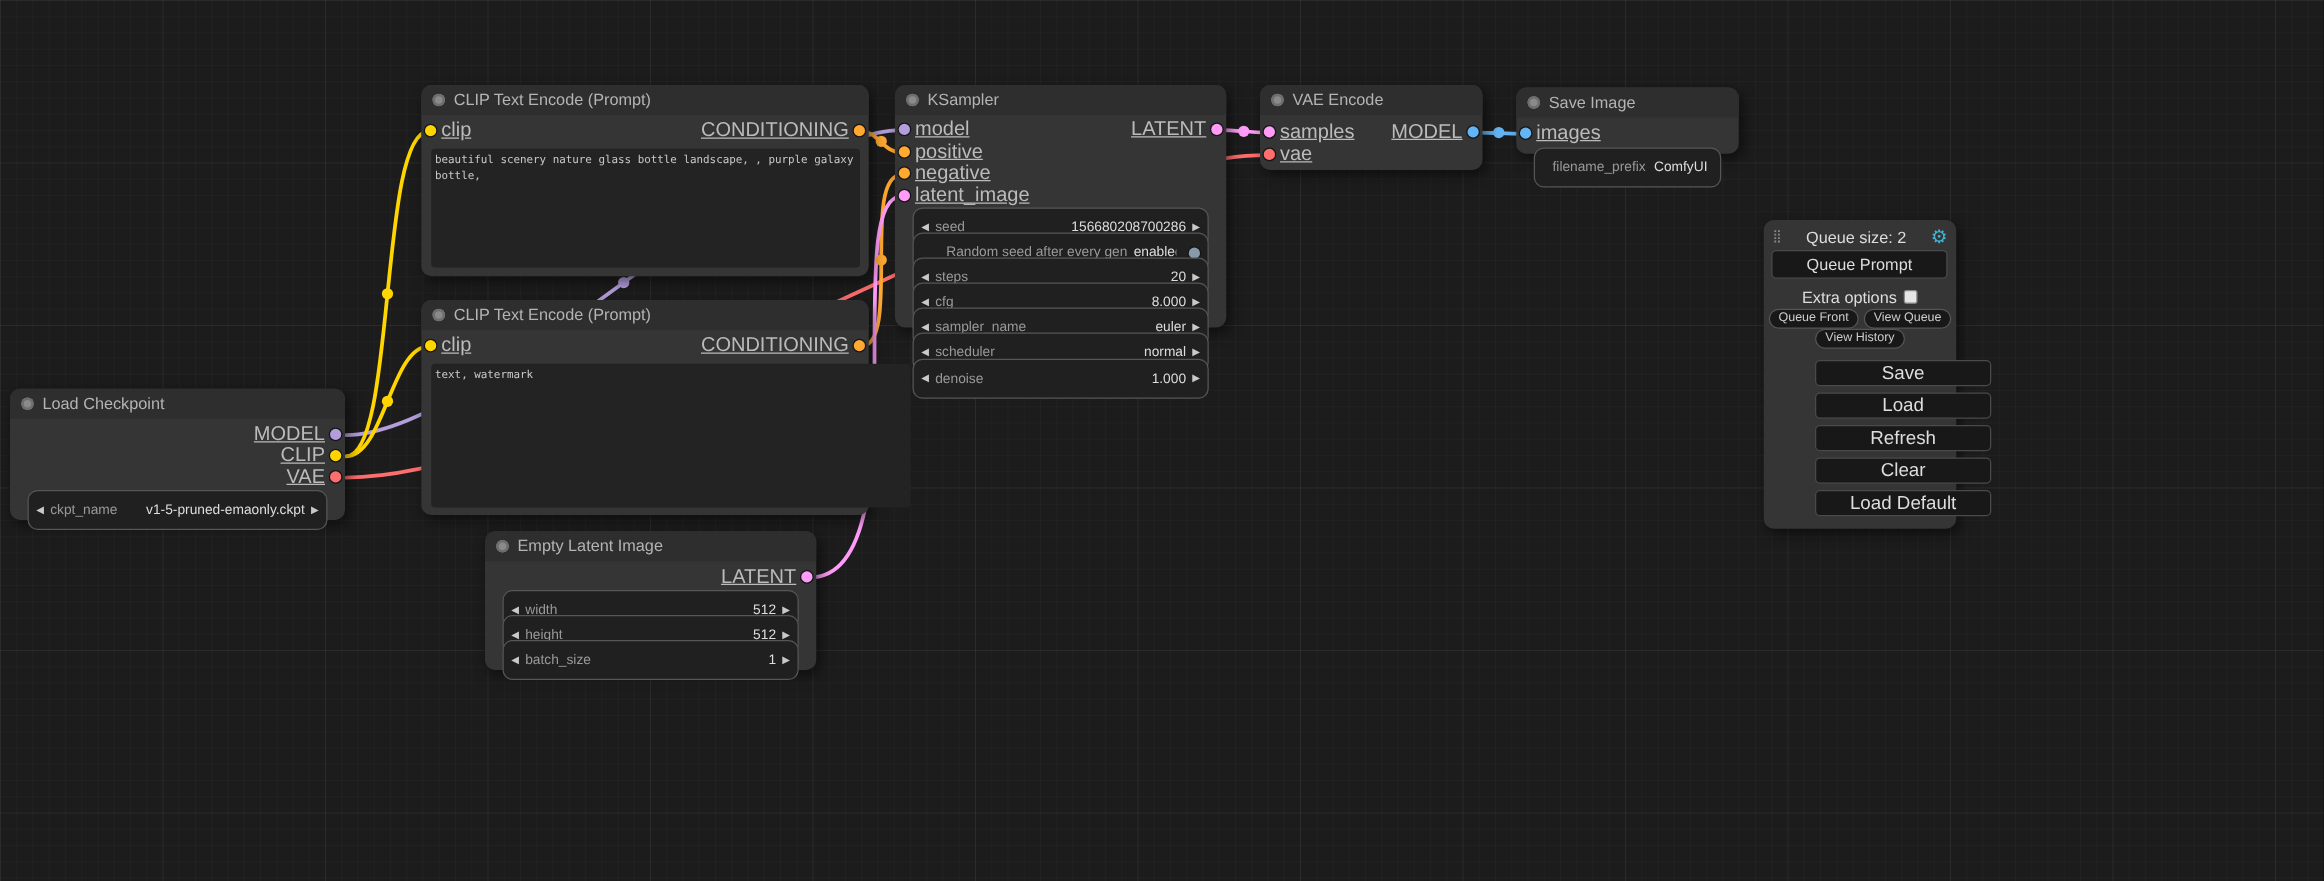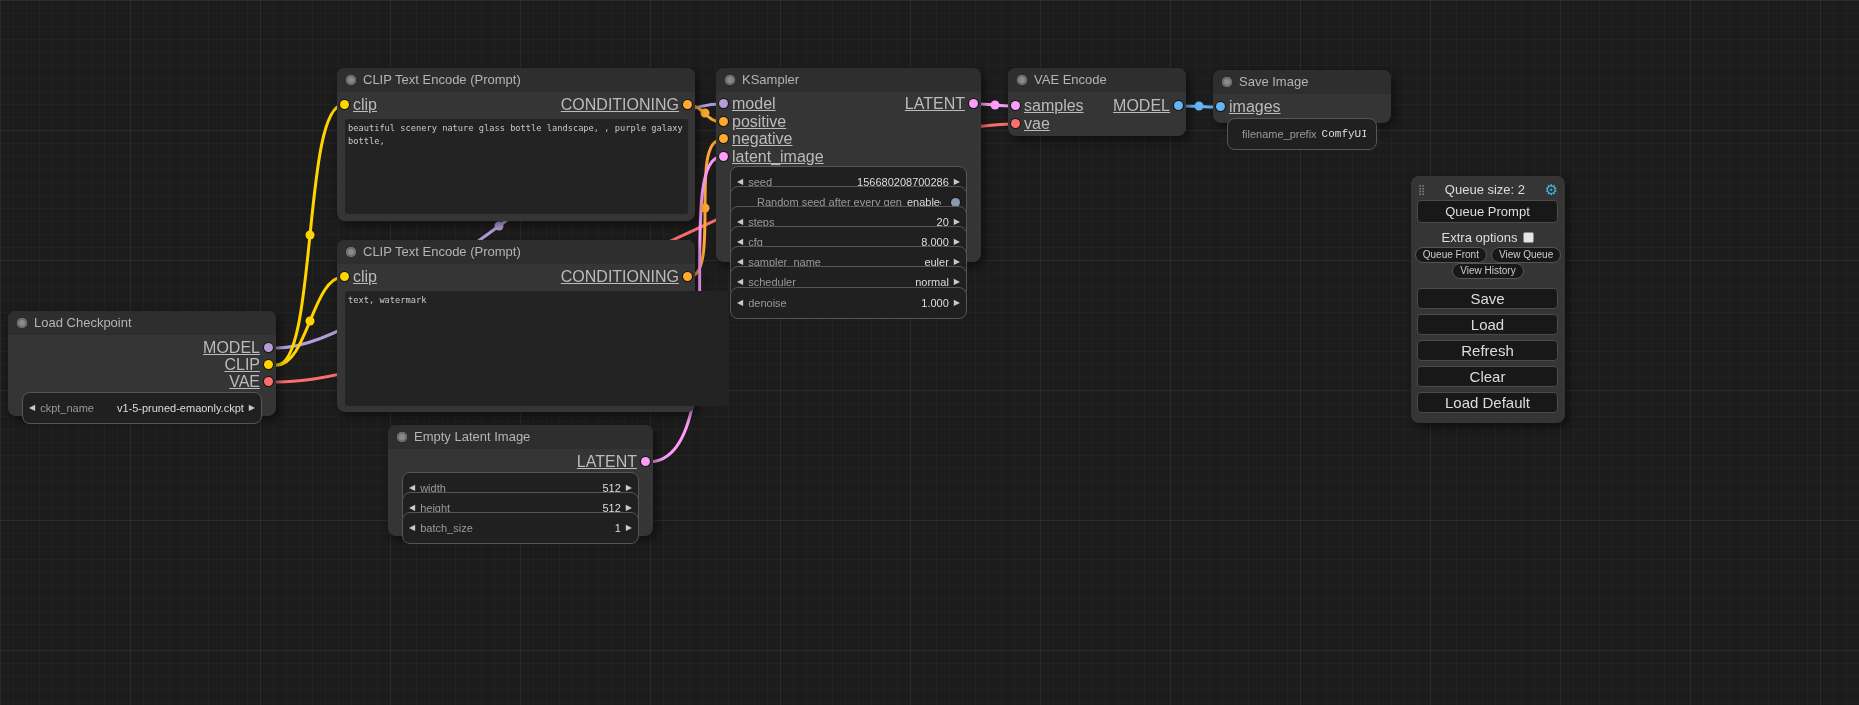--- a/index.html
+++ b/index.html
@@ -39,40 +39,40 @@
   .p-model{background:#B39DDB}.p-clip{background:#FFD500}.p-vae{background:#FF6E6E}
   .p-cond{background:#FFA931}.p-latent{background:#FF9CF9}.p-image{background:#64B5F6}
 
   .widget{position:absolute;left:14px;right:14px;height:16px;background:#202020;
     border:1px solid #565656;border-radius:8px;font-size:11px;color:#999;
     display:flex;align-items:center;padding:15px 6px;}
   .widget .arrow{color:#c9c9c9;font-size:8px;line-height:1;flex:0 0 auto;cursor:pointer;}
   .widget .wname{flex:0 0 auto;margin-left:5px;}
   .widget .wvalue{flex:1 1 auto;text-align:right;color:#ddd;margin:0 5px;overflow:hidden;white-space:nowrap;}
   .widget.noarrow .wname{margin-left:8px;}
-  .widget.noarrow .wvalue{margin-right:4px;font-family:Liberation Mono, monospace;}
+  .widget.noarrow .wvalue{margin-right:4px;}
   .widget.toggle .wname{margin-left:20px;color:#9a9a9a;}
   .knob{flex:0 0 auto;width:9px;height:9px;border-radius:50%;background:#8899AA;
     box-shadow:0 0 0 1px #161616;margin-left:5px;}
   .node-text{position:absolute;background:#232323;border-radius:3px;color:#c9c9c9;
     font-family:"DejaVu Sans Mono",monospace;font-size:8.7px;line-height:1.5;
     padding:3px 3px;white-space:pre-wrap;word-wrap:break-word;overflow:hidden;}
 
   .menu{position:absolute;left:1411px;top:176px;width:154px;height:247px;background:#353535;
     border-radius:8px;z-index:3;box-shadow:3px 4px 10px rgba(0,0,0,.5);color:#ddd;}
   .menu-header{position:absolute;top:4px;left:7px;right:7px;height:18px;
     display:flex;align-items:center;}
   .drag-handle{color:#888;font-size:10px;cursor:grab;}
   .queue-size{flex:1;text-align:center;font-size:13px;color:#ddd;}
   .gear{color:#3fb5d8;font-size:15px;line-height:1;cursor:pointer;}
   .btn{position:absolute;left:6px;width:141px;background:#181818;border:1px solid #4a4a4a;
     border-radius:4px;color:#ddd;font-size:15px;text-align:center;
     font-family:"Liberation Sans",sans-serif;cursor:pointer;padding:0;}
   .btn.big{height:23px;font-size:13px;}
-  .btn.act{height:21px;}
+  .btn.act{height:21px;margin-left:35px;}
   .extra-row{position:absolute;top:54px;left:0;width:100%;height:15px;
     display:flex;align-items:center;justify-content:center;font-size:13px;color:#ddd;}
   .checkbox{display:inline-block;width:11px;height:11px;background:#e6e6e6;
     border:1px solid #8a8a8a;border-radius:2px;margin-left:6px;cursor:pointer;}
   .small-row{position:absolute;left:0;width:100%;display:flex;justify-content:center;gap:4px;}
   .btn-s{background:#181818;border:1px solid #555;border-radius:9px;color:#ccc;
     font-size:10px;line-height:1;padding:2px 7px;font-family:"Liberation Sans",sans-serif;cursor:pointer;}
 </style>
 </head>
 <body>

